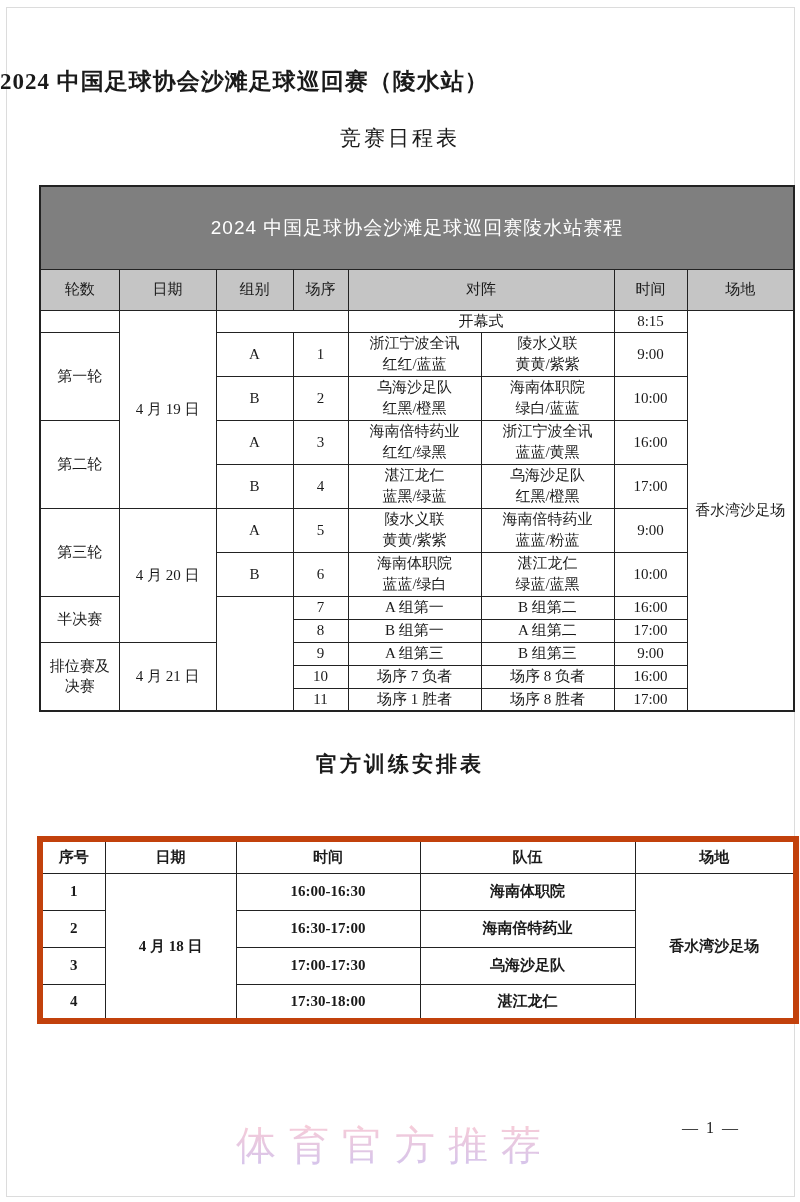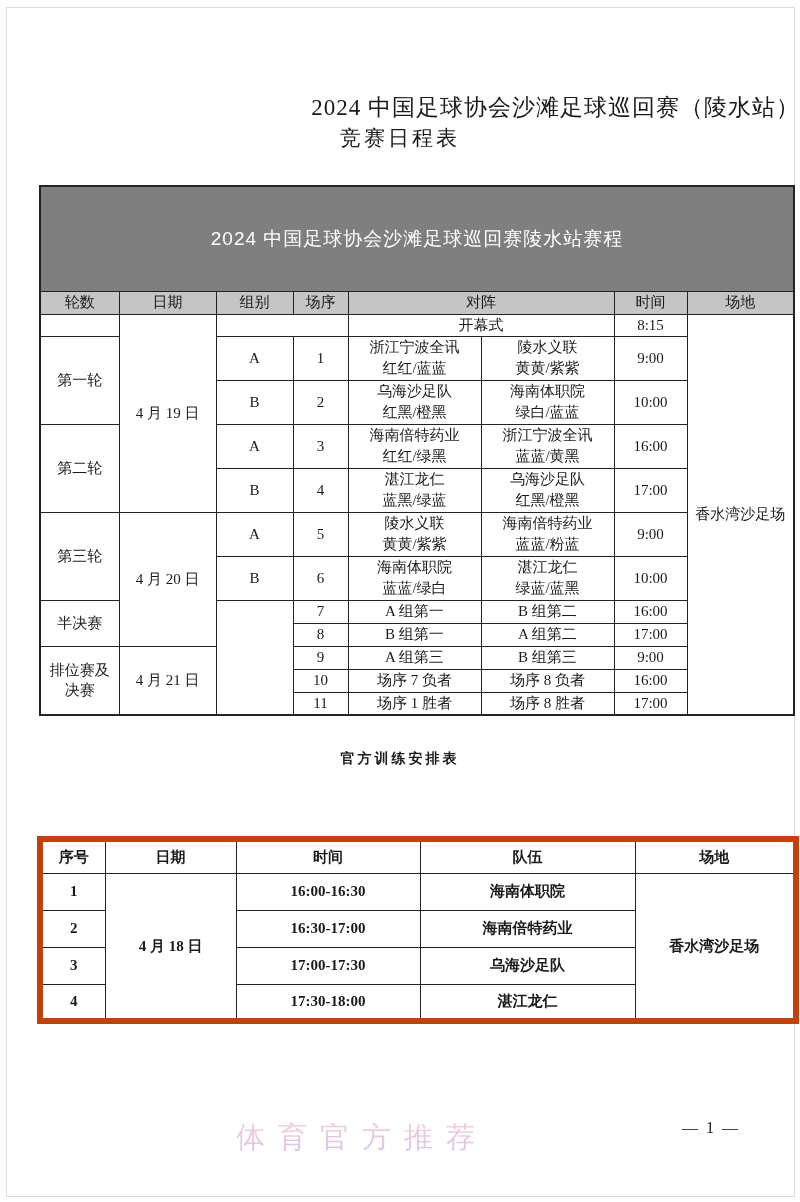--- a/index.html
+++ b/index.html
@@ -1,41 +1,41 @@
 <!DOCTYPE html>
 <html><head>
 <meta charset="utf-8">
 <style>
   html,body{margin:0;padding:0;background:#ffffff;}
   .page{
     position:relative;width:800px;height:1202px;background:#ffffff;
     font-family:"Liberation Serif","DejaVu Serif",serif;color:#1a1a1a;overflow:hidden;
   }
   .scan-frame{position:absolute;left:6px;top:7px;right:5px;bottom:5px;border:1px solid #dcdcdc;pointer-events:none;}
-  .doc-title{position:absolute;left:0;top:92px;width:100%;text-align:right;font-size:23px;font-weight:normal;letter-spacing:1px;}
+  .doc-title{position:absolute;left:0;top:66px;width:100%;text-align:left;font-size:23px;font-weight:bold;letter-spacing:1px;}
   .doc-subtitle{position:absolute;left:0;top:124px;width:100%;text-align:center;font-size:21px;font-weight:normal;letter-spacing:3px;}
   table{border-collapse:collapse;table-layout:fixed;}
   td{border:1px solid #222222;text-align:center;vertical-align:middle;padding:0 2px;font-size:15px;line-height:1.35;overflow:hidden;}
   .sched{position:absolute;left:39px;top:185px;width:754px;border:2px solid #222222;}
   .sched .band td{background:#7f7f7f;color:#ffffff;font-family:"Liberation Sans","DejaVu Sans",sans-serif;font-size:19px;letter-spacing:1px;border-bottom:1px solid #222;}
-  .band-row{height:105px;margin-left:8px;}
-  .hdr-row{height:23px;}
+  .band-row{height:83px;margin-left:8px;}
+  .hdr-row{height:41px;}
   .hdr-row td{background:#c5c5c5;}
   .open-row{height:22px;}
   .match-row{height:44px;}
   .ko-row{height:23px;}
   .teamline{line-height:21px;}
   .venue-cell{font-size:15px;}
-  .train-title{position:absolute;left:0;top:750px;width:100%;text-align:center;font-size:14px;font-weight:bold;letter-spacing:3px;}
+  .train-title{position:absolute;left:0;top:750px;width:100%;text-align:center;font-size:21px;font-weight:bold;letter-spacing:3px;}
   .train{position:absolute;left:37px;top:836px;width:756px;border:6px solid #c2410c;}
   .train td{font-weight:bold;}
   .train .hdr2{height:34px;}
   .train .trow{height:37px;}
   .watermark{
-    position:absolute;left:236px;top:1118px;font-size:29px;letter-spacing:13px;white-space:nowrap;
+    position:absolute;left:236px;top:1118px;font-size:40px;letter-spacing:13px;white-space:nowrap;
     background:linear-gradient(180deg,#f6bccb 10%,#c3b0e8 95%);
     -webkit-background-clip:text;background-clip:text;color:transparent;opacity:0.75;
   }
   .page-num{position:absolute;right:60px;top:1119px;font-size:16px;letter-spacing:2px;}
 </style>
 </head>
 <body>
 
 <div class="page">
   <div class="scan-frame"></div>

